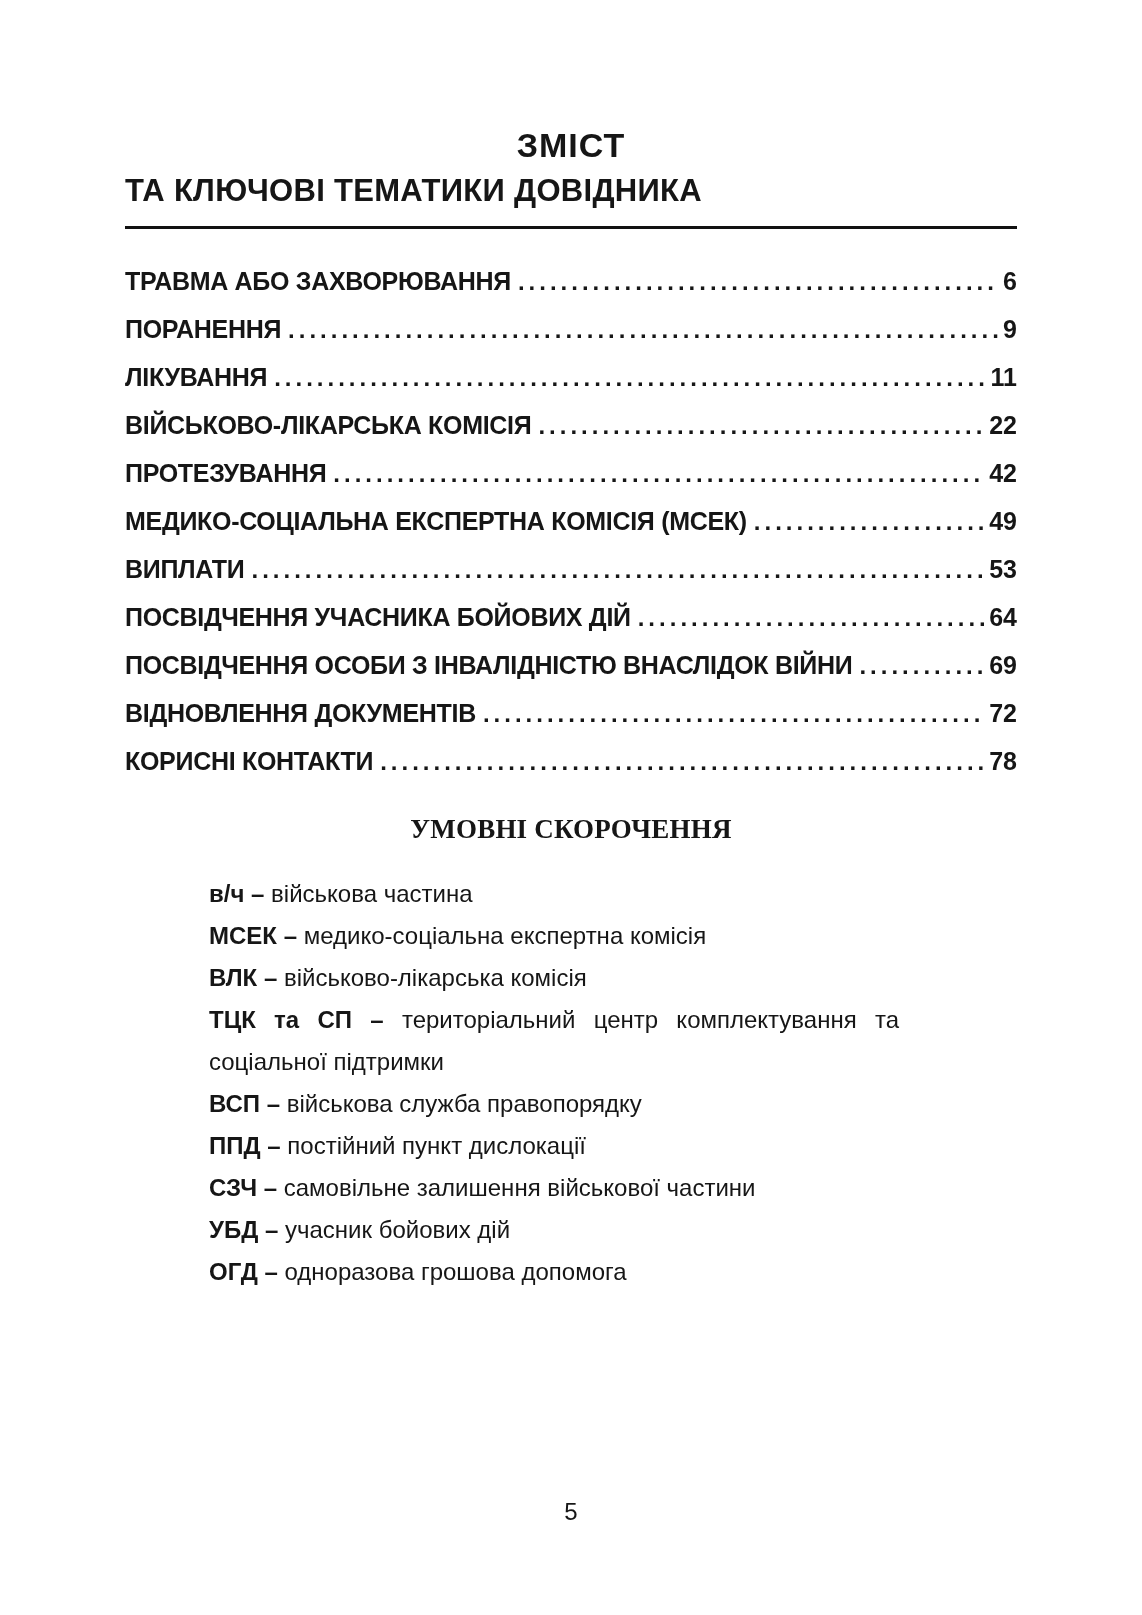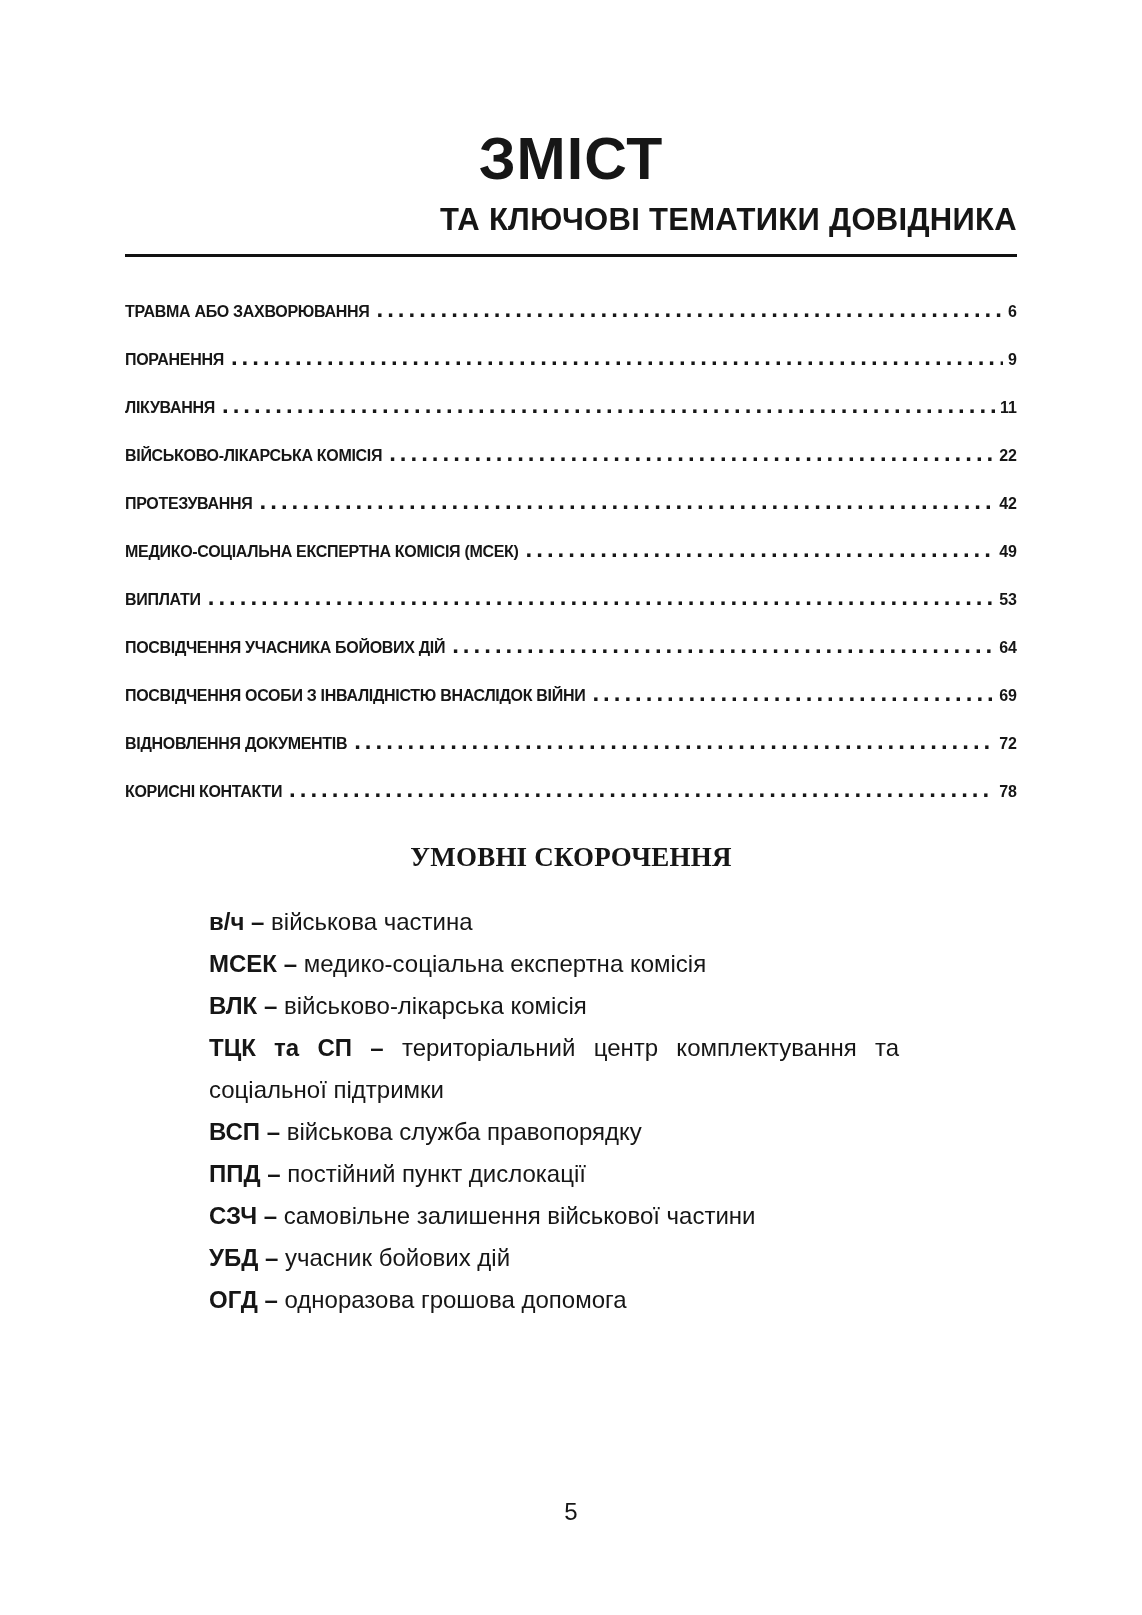--- a/index.html
+++ b/index.html
@@ -17,48 +17,48 @@
     overflow: hidden;
   }
   .content {
     width: 892px;
     margin: 0 auto;
     padding-top: 126px;
   }
   .doc-title {
     margin: 0;
     text-align: center;
-    font-size: 59px;
+    font-size: 34px;
     font-weight: 700;
     letter-spacing: 1px;
     line-height: 1.15;
   }
   .doc-subtitle {
     margin: 8px 0 0 0;
-    text-align: right;
+    text-align: left;
     font-size: 31px;
     font-weight: 700;
     letter-spacing: 0.3px;
     line-height: 1.15;
   }
   .title-rule {
     height: 3px;
     background: #111111;
     margin-top: 17px;
     border: none;
   }
   .toc {
     margin-top: 28px;
   }
   .toc-row {
     display: flex;
     align-items: baseline;
     line-height: 48px;
     height: 48px;
-    font-size: 16px;
+    font-size: 25px;
     font-weight: 700;
     white-space: nowrap;
   }
   .toc-label {
     flex: 0 0 auto;
     letter-spacing: -0.3px;
   }
   .toc-leader {
     flex: 1 1 auto;
     min-width: 0;

